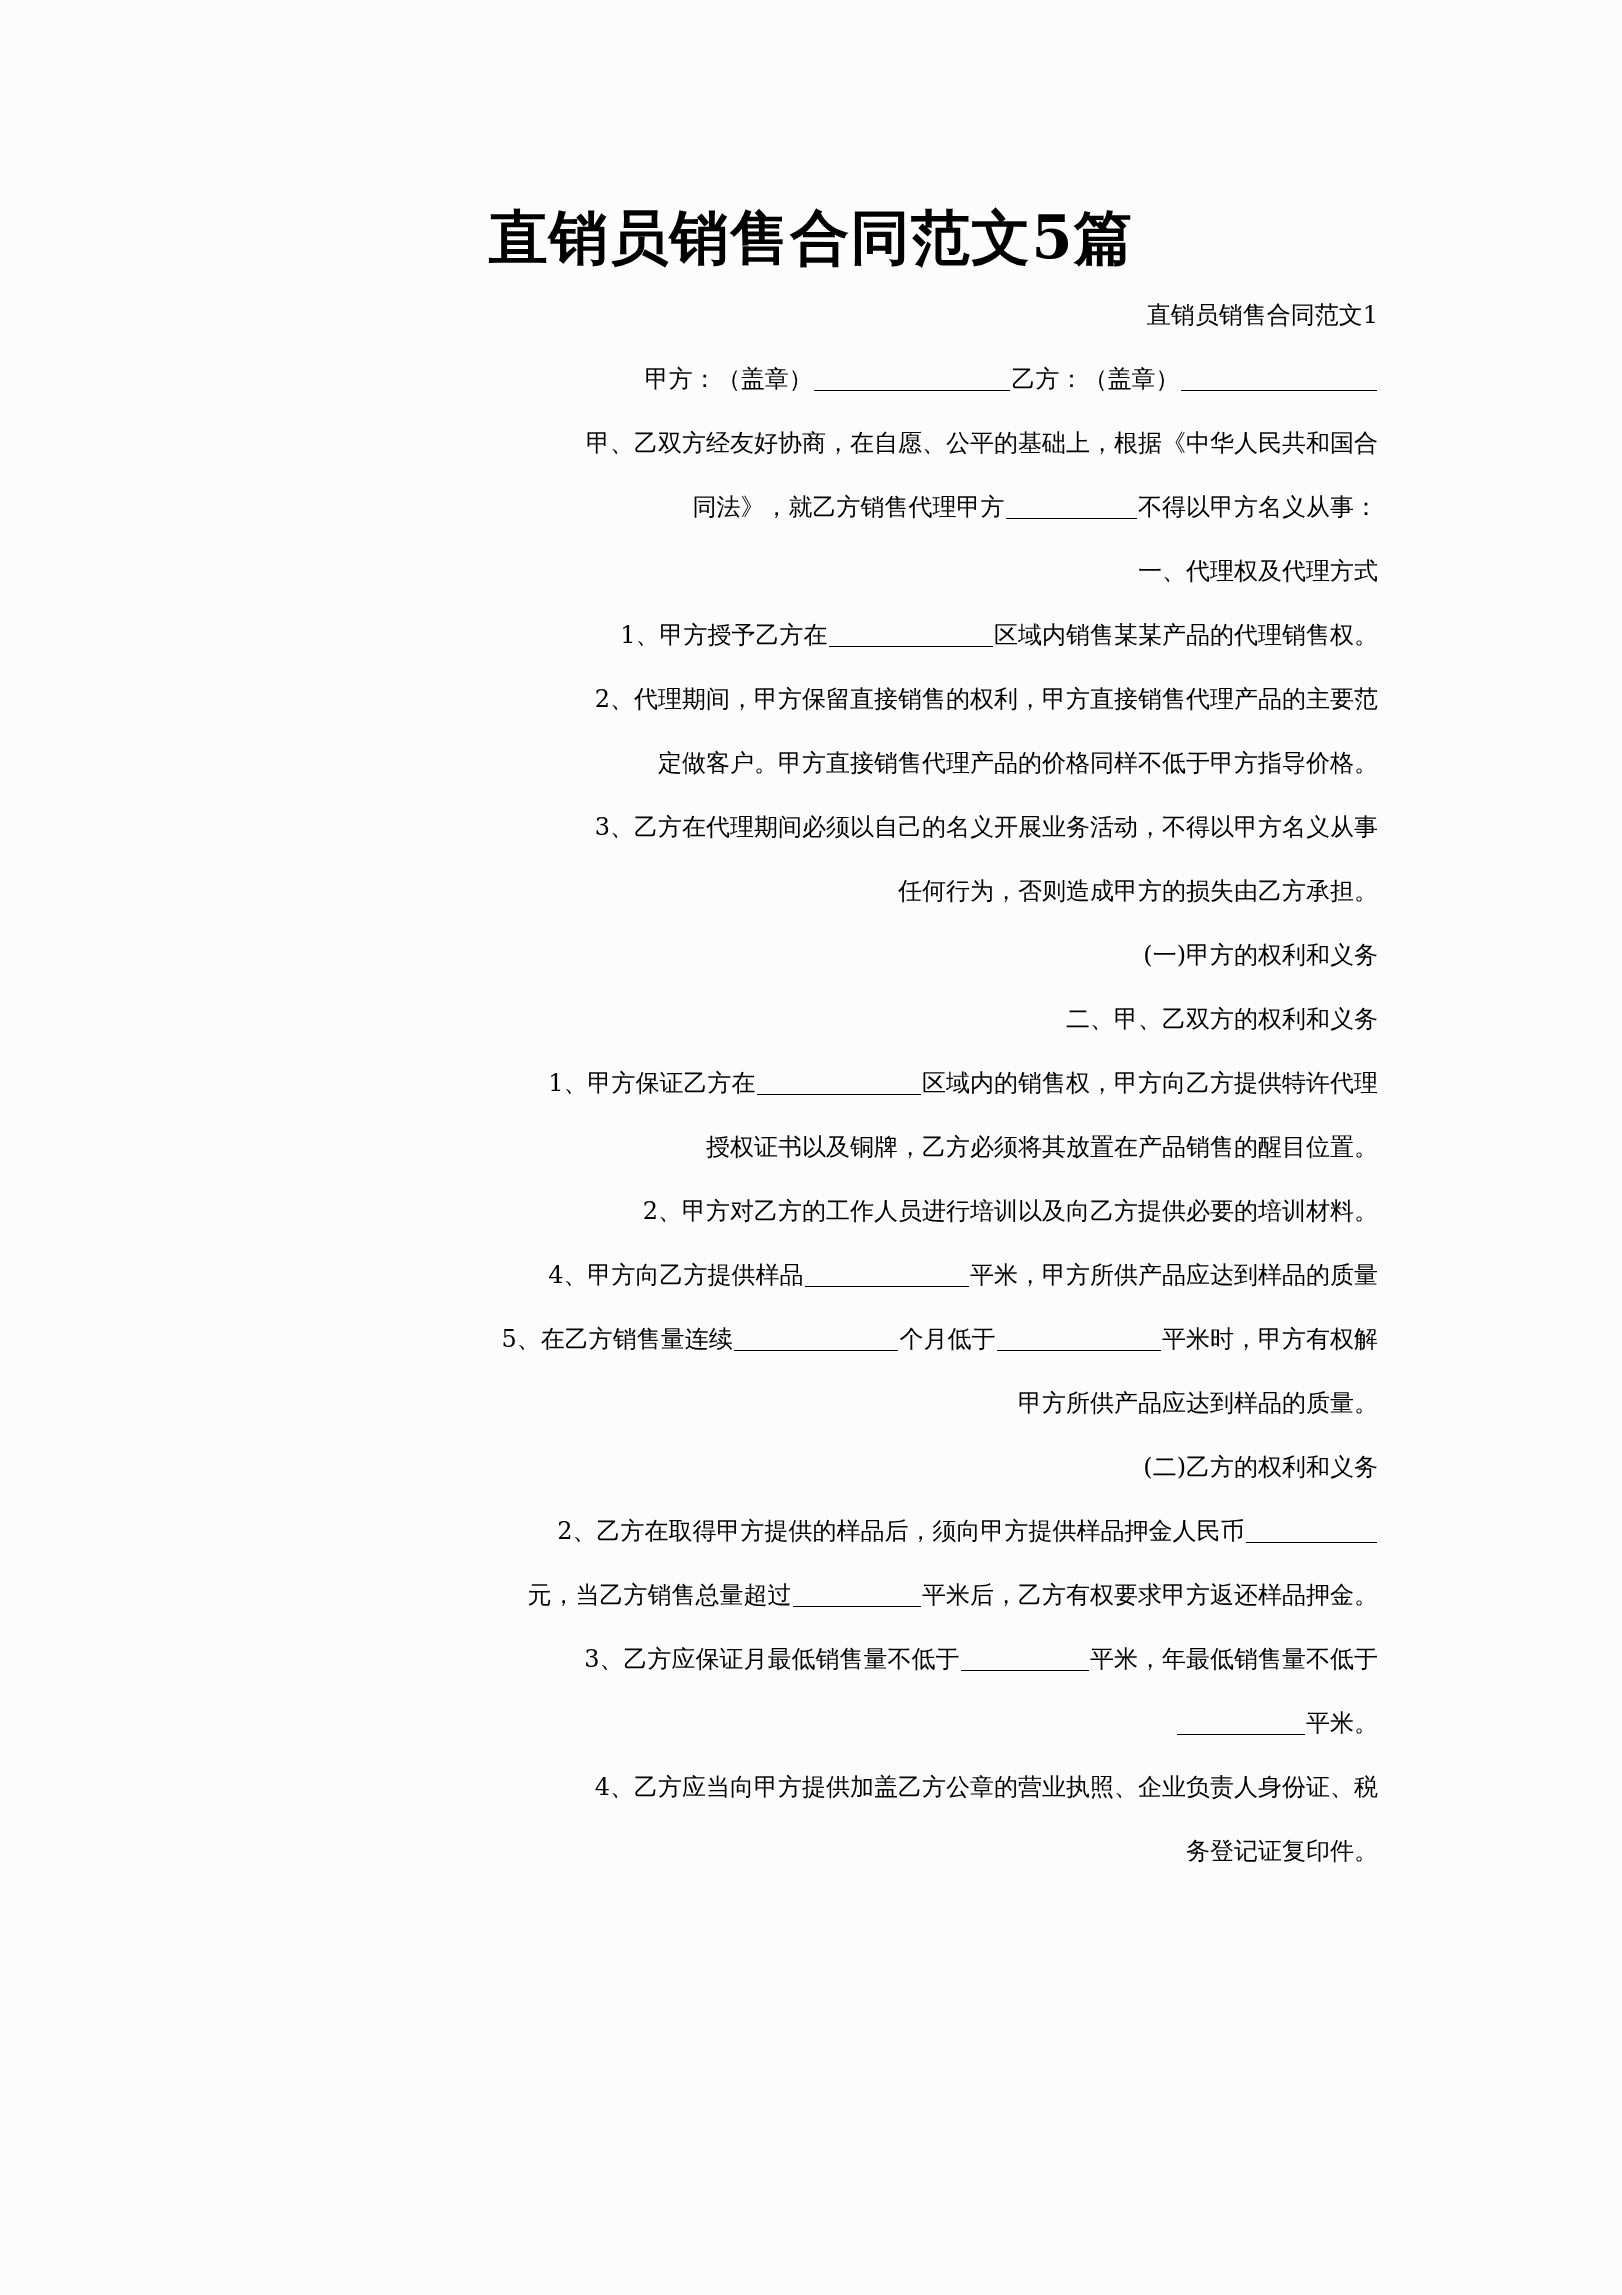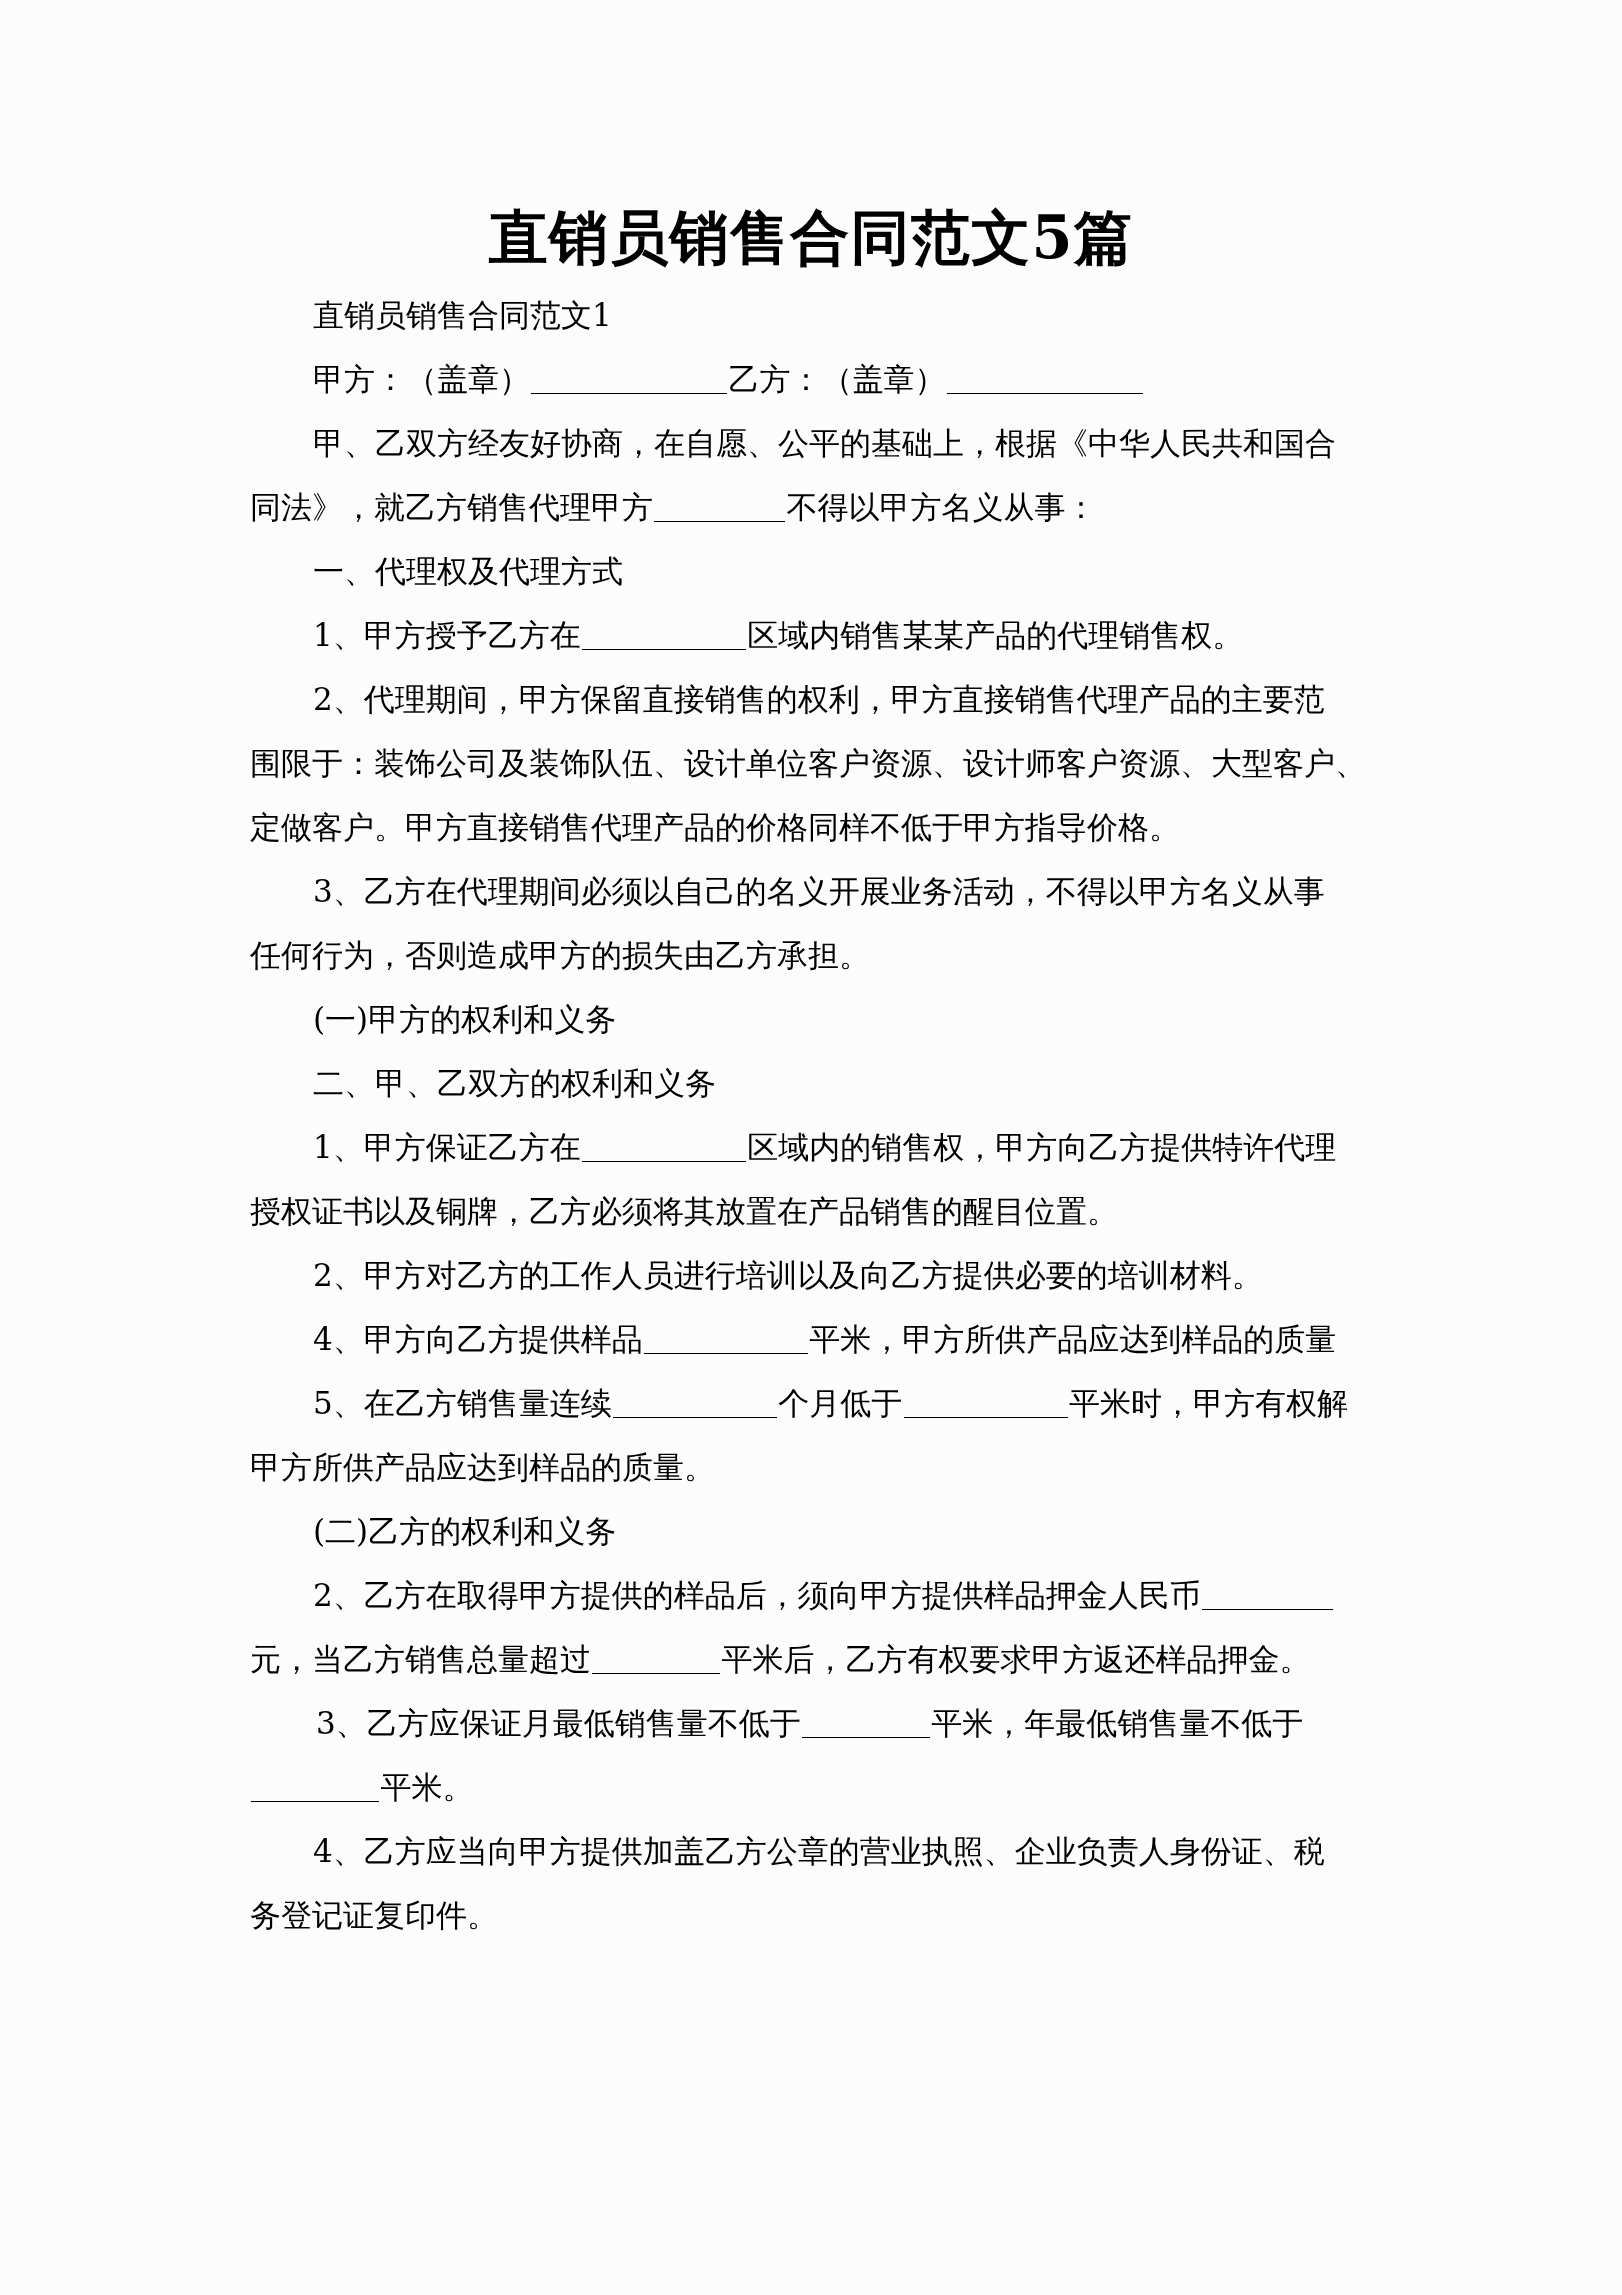--- a/index.html
+++ b/index.html
@@ -33,22 +33,23 @@
     font-size: 59px;
     font-weight: bold;
     letter-spacing: 1.3px;
     white-space: nowrap;
   }
   .body {
     position: absolute;
     left: 250px;
     top: 283px;
     width: 1128px;
-    font-size: 31px;
+    font-size: 24px;
     line-height: 64px;
+    text-align: right;
   }
   .line {
     display: block;
     height: 64px;
     white-space: pre;
     overflow: visible;
   }
   .line.indent {
     padding-left: 63px;
   }
@@ -85,21 +86,20 @@
         <div class="line"><span class="seg">同法》，就乙方销售代理甲方</span><span class="blank" style="width: 131px;"></span><span class="seg">不得以甲方名义从事：</span></div>
       </div>
       <div>
         <div class="line indent"><span class="seg">一、代理权及代理方式</span></div>
       </div>
       <div>
         <div class="line indent"><span class="seg">1、甲方授予乙方在</span><span class="blank" style="width: 164px;"></span><span class="seg">区域内销售某某产品的代理销售权。</span></div>
       </div>
       <div>
         <div class="line indent"><span class="seg">2、代理期间，甲方保留直接销售的权利，甲方直接销售代理产品的主要范</span></div>
-        <div class="line"><span class="seg">围限于：装饰公司及装饰队伍、设计单位客户资源、设计师客户资源、大型客户、</span></div>
         <div class="line"><span class="seg">定做客户。甲方直接销售代理产品的价格同样不低于甲方指导价格。</span></div>
       </div>
       <div>
         <div class="line indent"><span class="seg">3、乙方在代理期间必须以自己的名义开展业务活动，不得以甲方名义从事</span></div>
         <div class="line"><span class="seg">任何行为，否则造成甲方的损失由乙方承担。</span></div>
       </div>
       <div>
         <div class="line indent"><span class="seg">(一)甲方的权利和义务</span></div>
       </div>
       <div>

